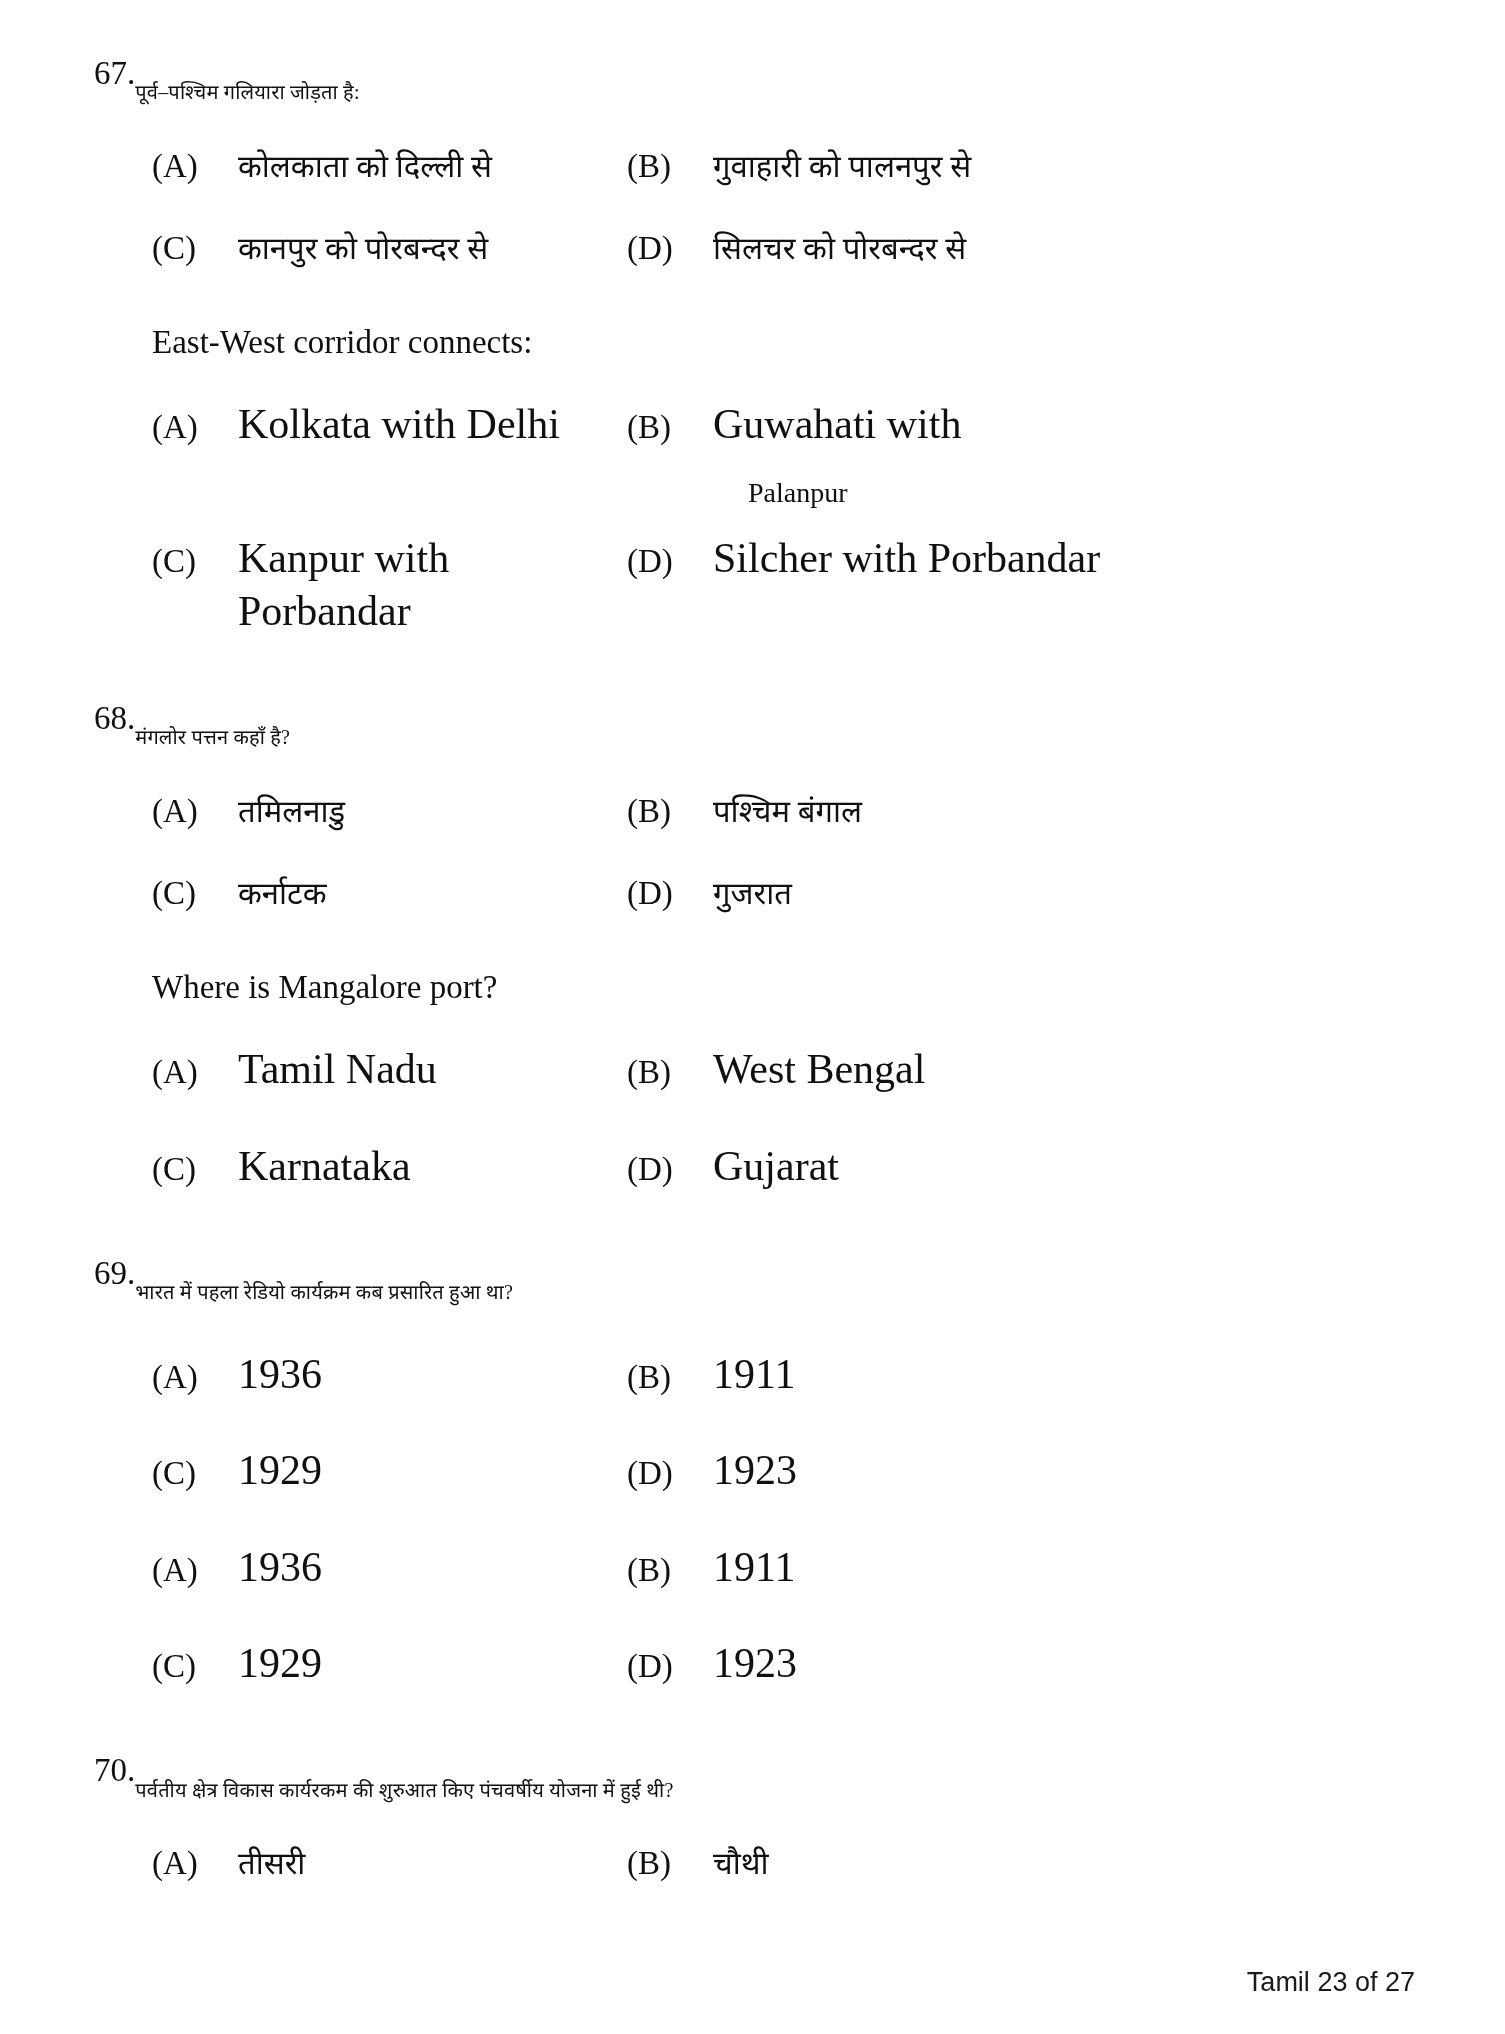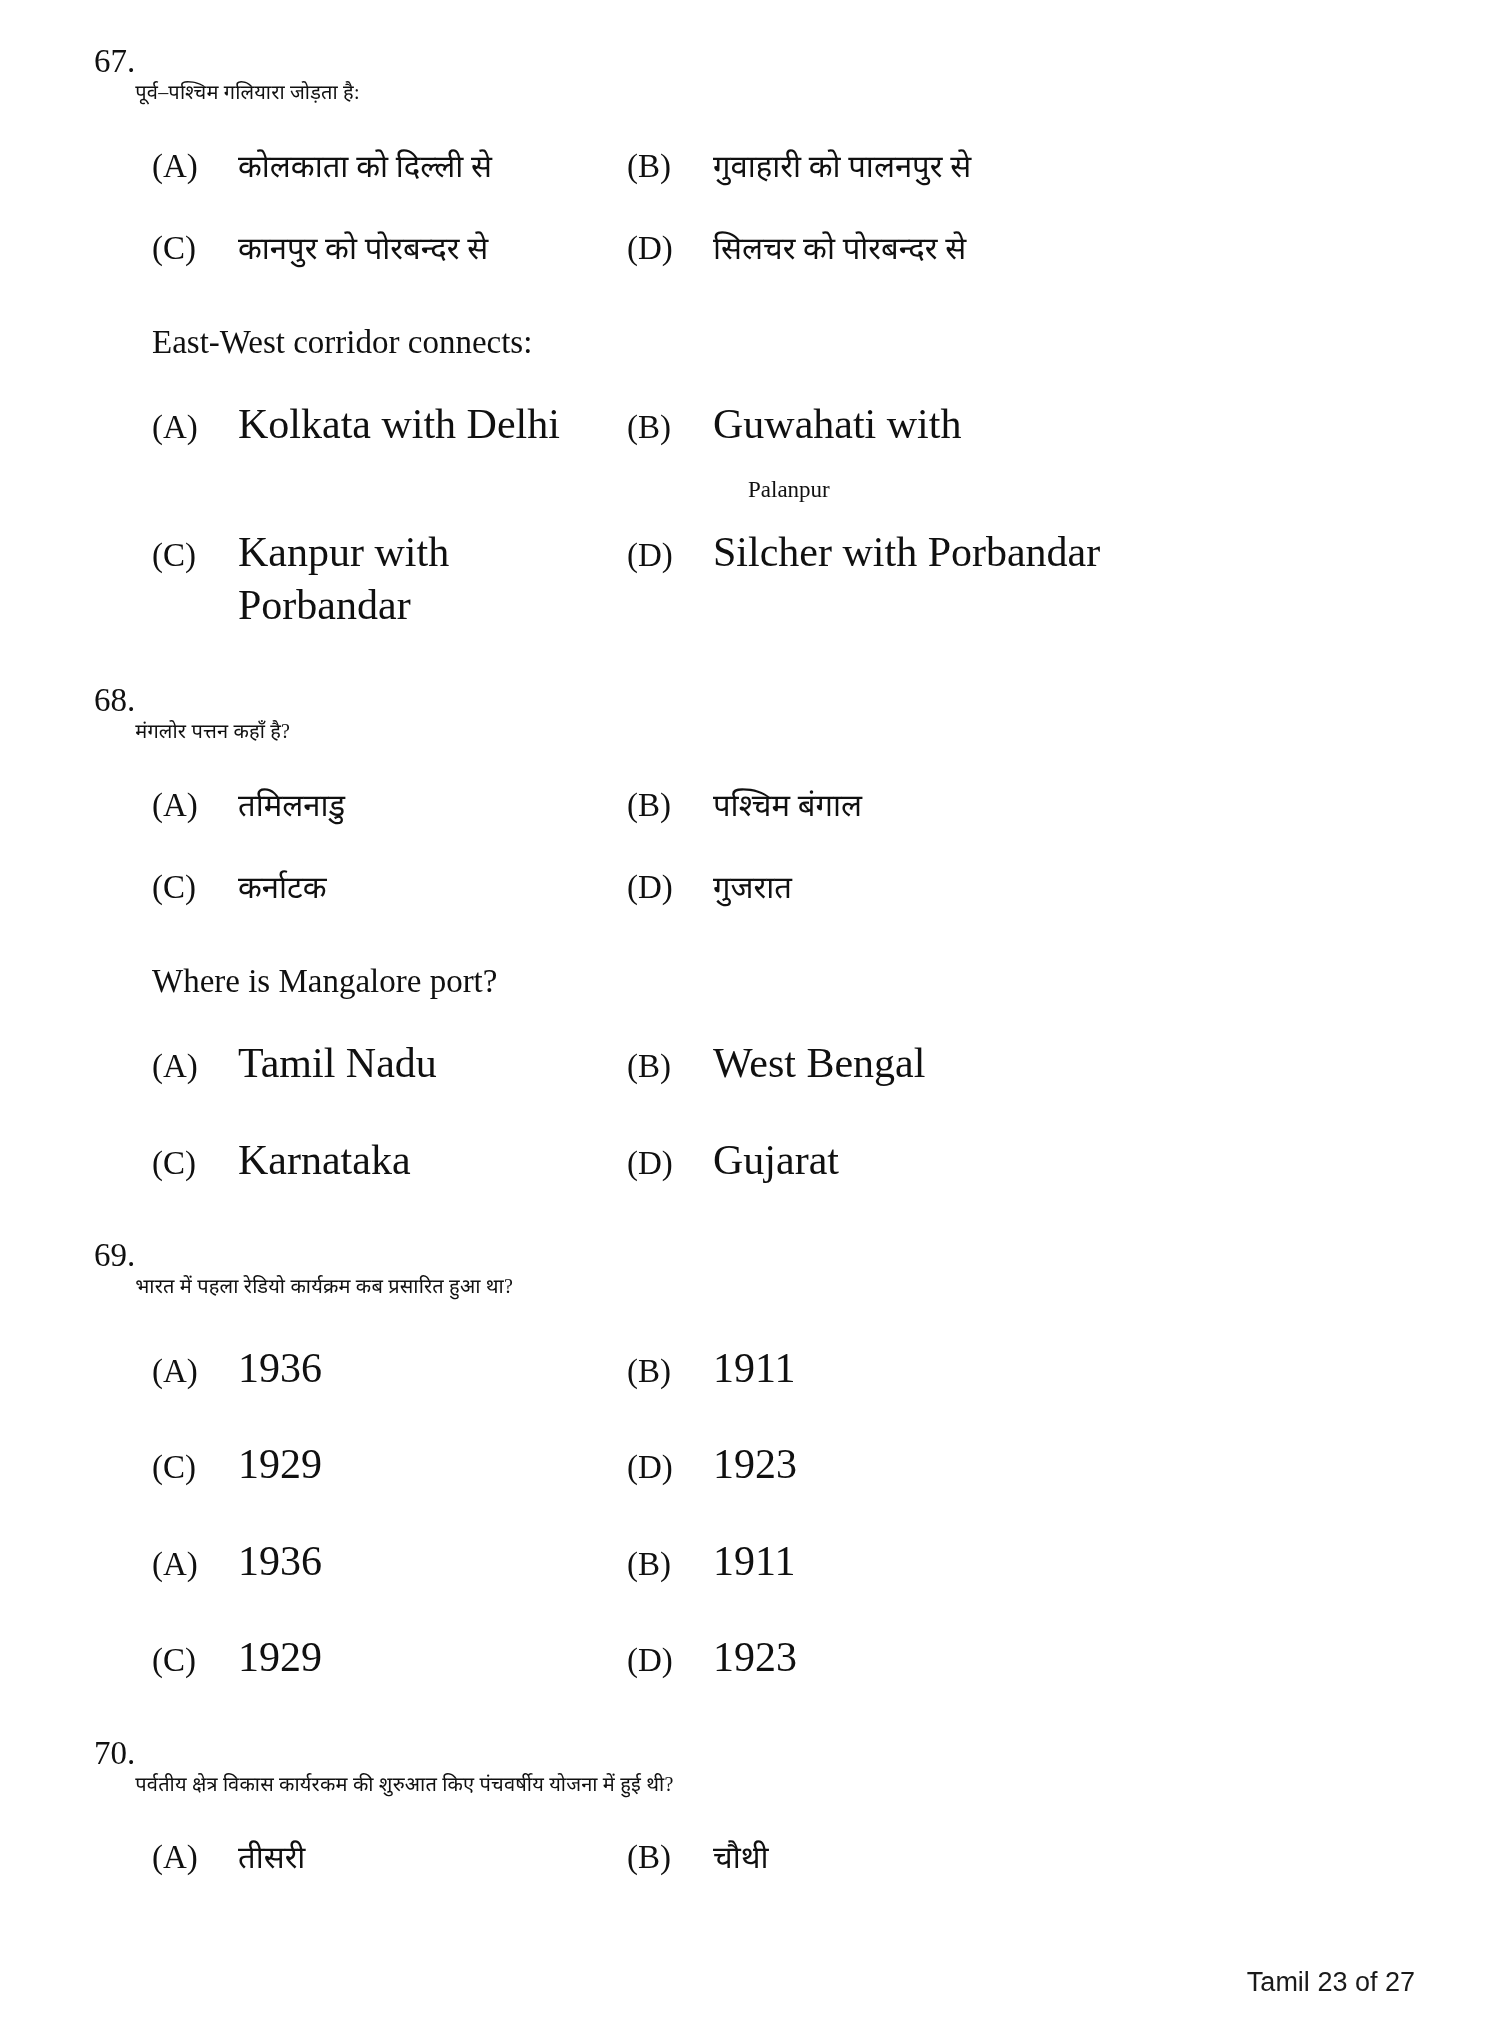--- a/index.html
+++ b/index.html
@@ -25,21 +25,21 @@
     background: #ffffff;
   }
 
   
   .qblock {
     position: relative;
   }
 
   .qline {
     display: flex;
-    align-items: flex-start;
+    align-items: center;
     font-size: 33px;
     line-height: 1.28;
     margin: 0 0 6px 0;
     padding-left: 4px;
   }
   .qnum {
     white-space: pre;
     font-size: 33px;
   }
   .qtext-hi {
@@ -79,21 +79,21 @@
   }
   .optval {
     font-size: 42px;
     line-height: 1.25;
   }
   .optval.hi { font-size: 31px; }
 
   
   .optcont {
     padding-left: 658px;
-    font-size: 23px;
+    font-size: 28px;
     margin: 4px 0 0 0;
     line-height: 1.2;
   }
 
   .gap-sm { height: 14px; }
   .gap-md { height: 26px; }
 
   
   .footer {
     position: absolute;

